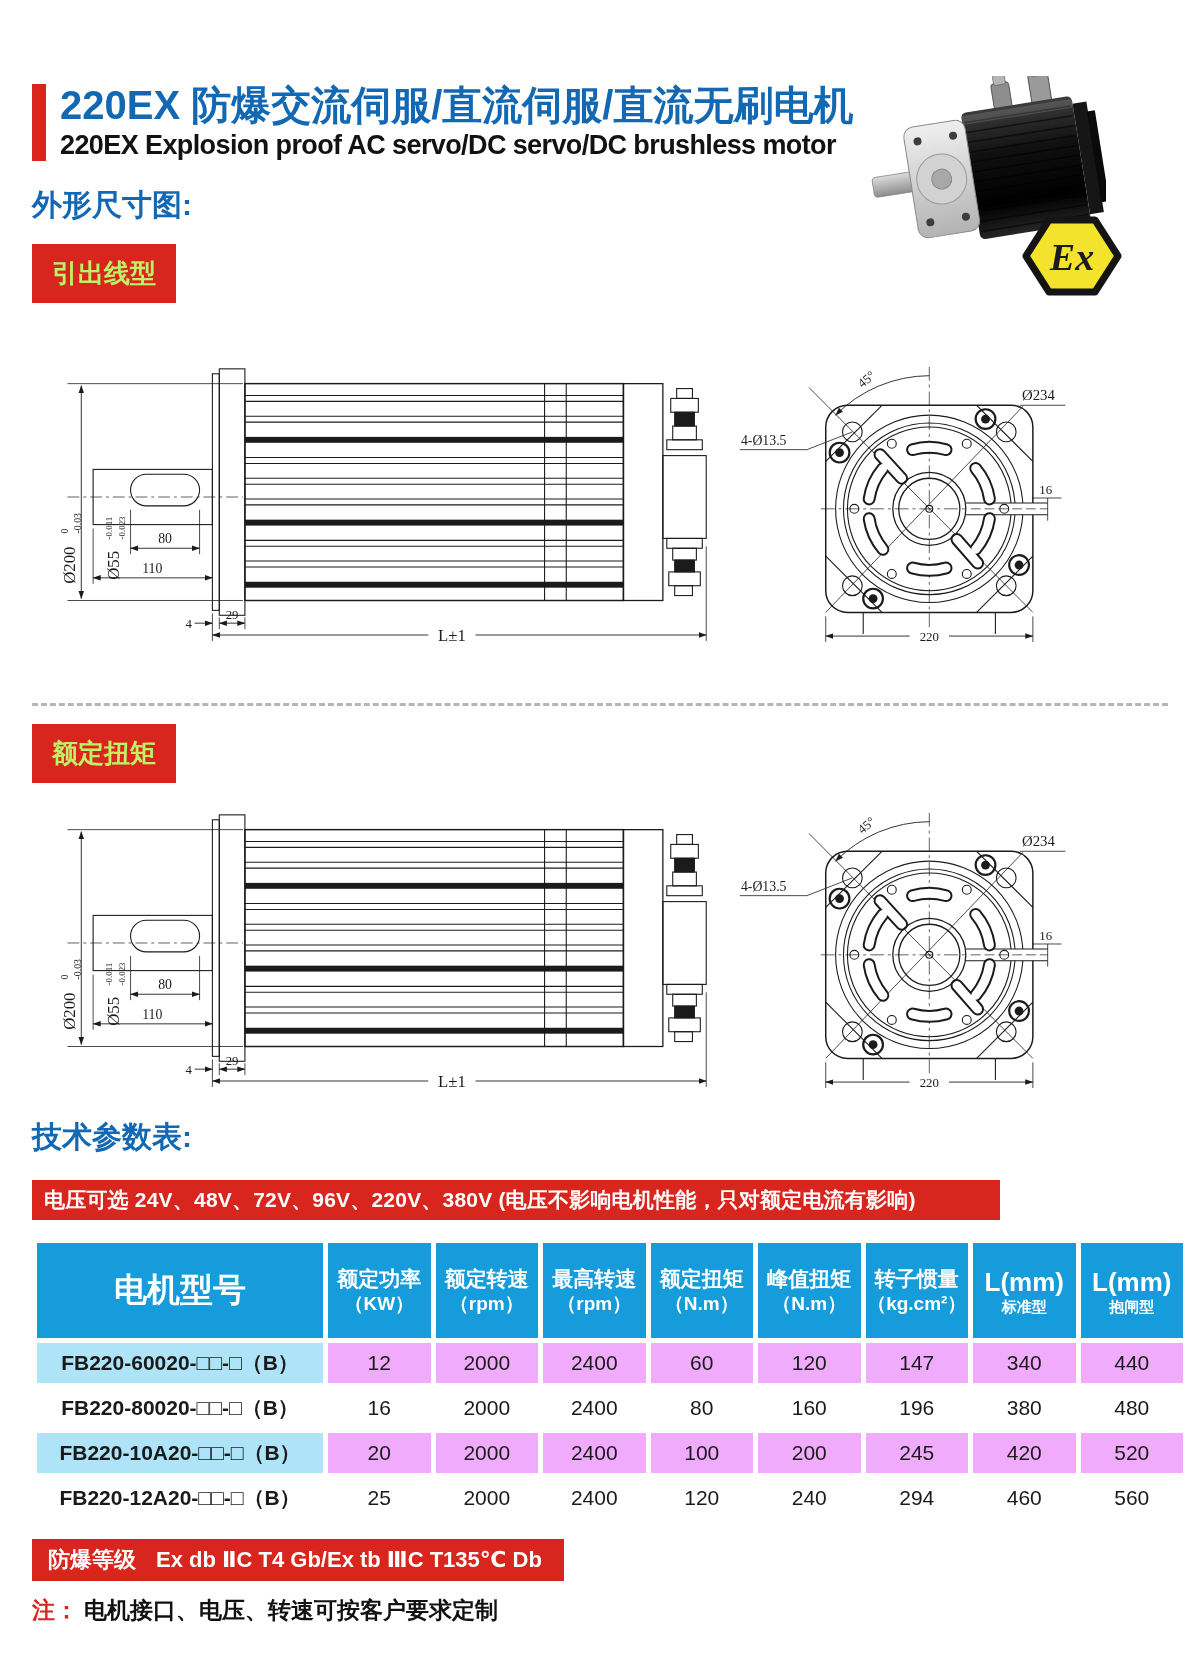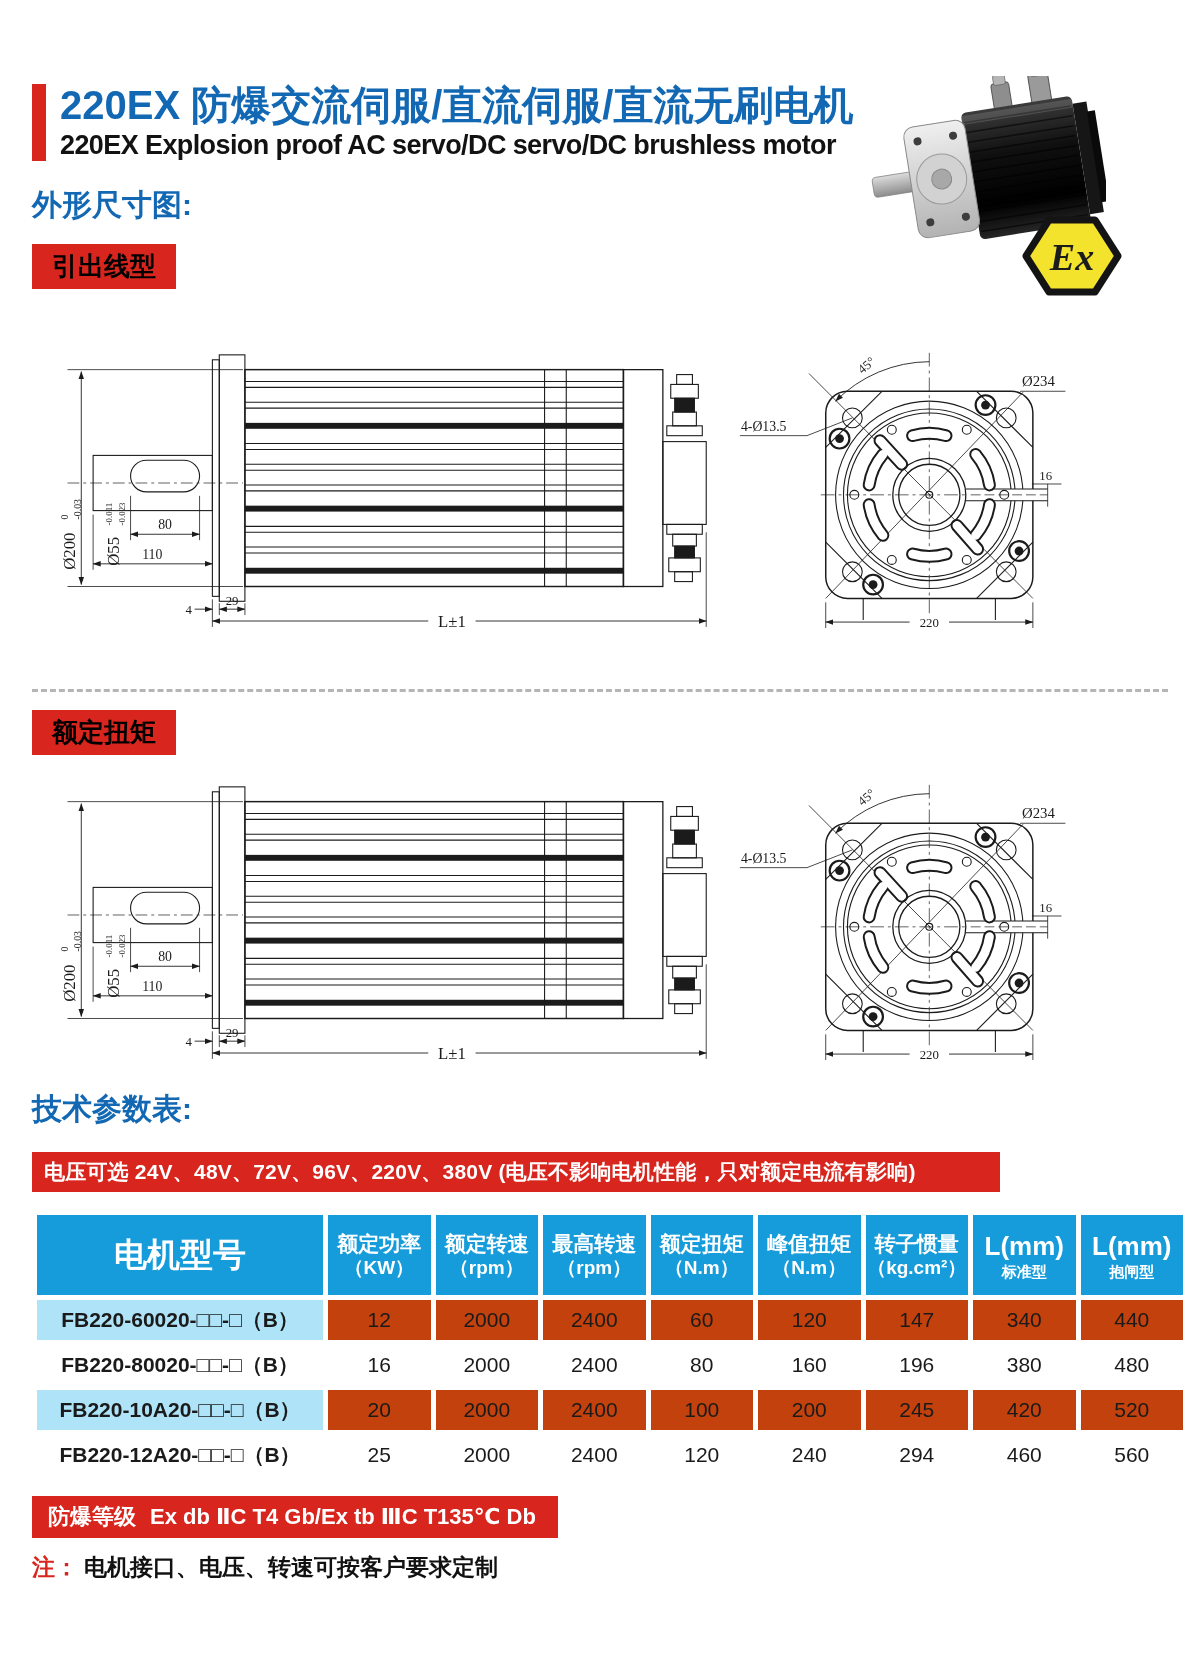--- a/index.html
+++ b/index.html
@@ -10,50 +10,50 @@
   
   .title-row{display:flex;align-items:stretch;margin-top:40px;}
   .red-bar{width:14px;background:#D8251D;margin-right:14px;}
   .title-cn{font-size:40px;font-weight:bold;color:#1268B3;line-height:1.05;letter-spacing:0px;white-space:nowrap;}
   .title-en{font-size:27px;font-weight:600;color:#121212;letter-spacing:-0.6px;margin-top:4px;white-space:nowrap;}
 
   .hero-photo{position:absolute;left:866px;top:76px;width:240px;height:172px;}
   .ex-logo{position:absolute;left:1022px;top:214px;width:100px;height:84px;}
 
   .section-heading{font-size:30px;font-weight:bold;color:#1268B3;margin-top:24px;}
-  .red-label{display:inline-block;background:#D8251D;color:#000000;font-size:26px;font-weight:bold;
-             padding:7px 20px;margin-top:18px;line-height:1.2;}
+  .red-label{display:inline-block;background:#D8251D;color:#bef264;font-size:26px;font-weight:bold;
+             padding:14px 20px;margin-top:18px;line-height:1.2;}
 
   .drawing-row{display:flex;align-items:flex-start;margin-top:44px;}
   .drawing-row.second{margin-top:10px;}
   .drawing-row svg{display:block;}
   .gap{width:12px;flex:none;}
 
   .divider{border:none;border-top:3px dashed #b5b5b5;margin:56px 0 0 0;width:1136px;}
 
   .voltage-bar{margin-top:22px;width:956px;background:#D8251D;color:#fff;
                font-size:21px;font-weight:bold;padding:6px 0 6px 12px;letter-spacing:0.2px;}
 
   
   table.tbl{margin-top:18px;width:1156px;border-collapse:separate;border-spacing:5px;table-layout:fixed;}
   table.tbl th,table.tbl td{text-align:center;vertical-align:middle;padding:0;}
-  table.tbl th{background:#169CDA;color:#fff;height:80px;}
+  table.tbl th{background:#169CDA;color:#fff;height:95px;}
   th.model-h{font-size:33px;font-weight:bold;}
   .h1{font-size:21px;font-weight:bold;line-height:1.25;}
   .h2{font-size:19px;font-weight:bold;line-height:1.2;}
   th.lcol .h1{font-size:26px;}
   th.lcol .h2{font-size:15px;}
   table.tbl td{height:40px;font-size:21px;background:#fff;}
   td.model{font-size:20px;font-weight:bold;}
   tr.shade td.model{background:#AEE3F8;}
-  tr.shade td.val{background:#c2410c;}
+  tr.shade td.val{background:#f0abfc;}
 
   .rating-bar{display:inline-block;margin-top:16px;background:#D8251D;color:#fff;
               font-size:22px;font-weight:bold;padding:6px 22px 6px 16px;}
-  .rating-bar .lbl{margin-right:14px;font-family:Liberation Serif, serif;}
+  .rating-bar .lbl{margin-right:20px;font-family:Liberation Serif, serif;}
   .note-line{margin-top:14px;font-size:23px;font-weight:bold;color:#111;}
   .note-line .np{color:#D8251D;margin-right:6px;}
 
   svg text{font-family:"Liberation Serif","DejaVu Serif",serif;fill:#1b1b1b;stroke:none;}
 </style>
 </head>
 <body>
 
 <svg width="0" height="0" style="position:absolute" aria-hidden="true">
   <defs>

